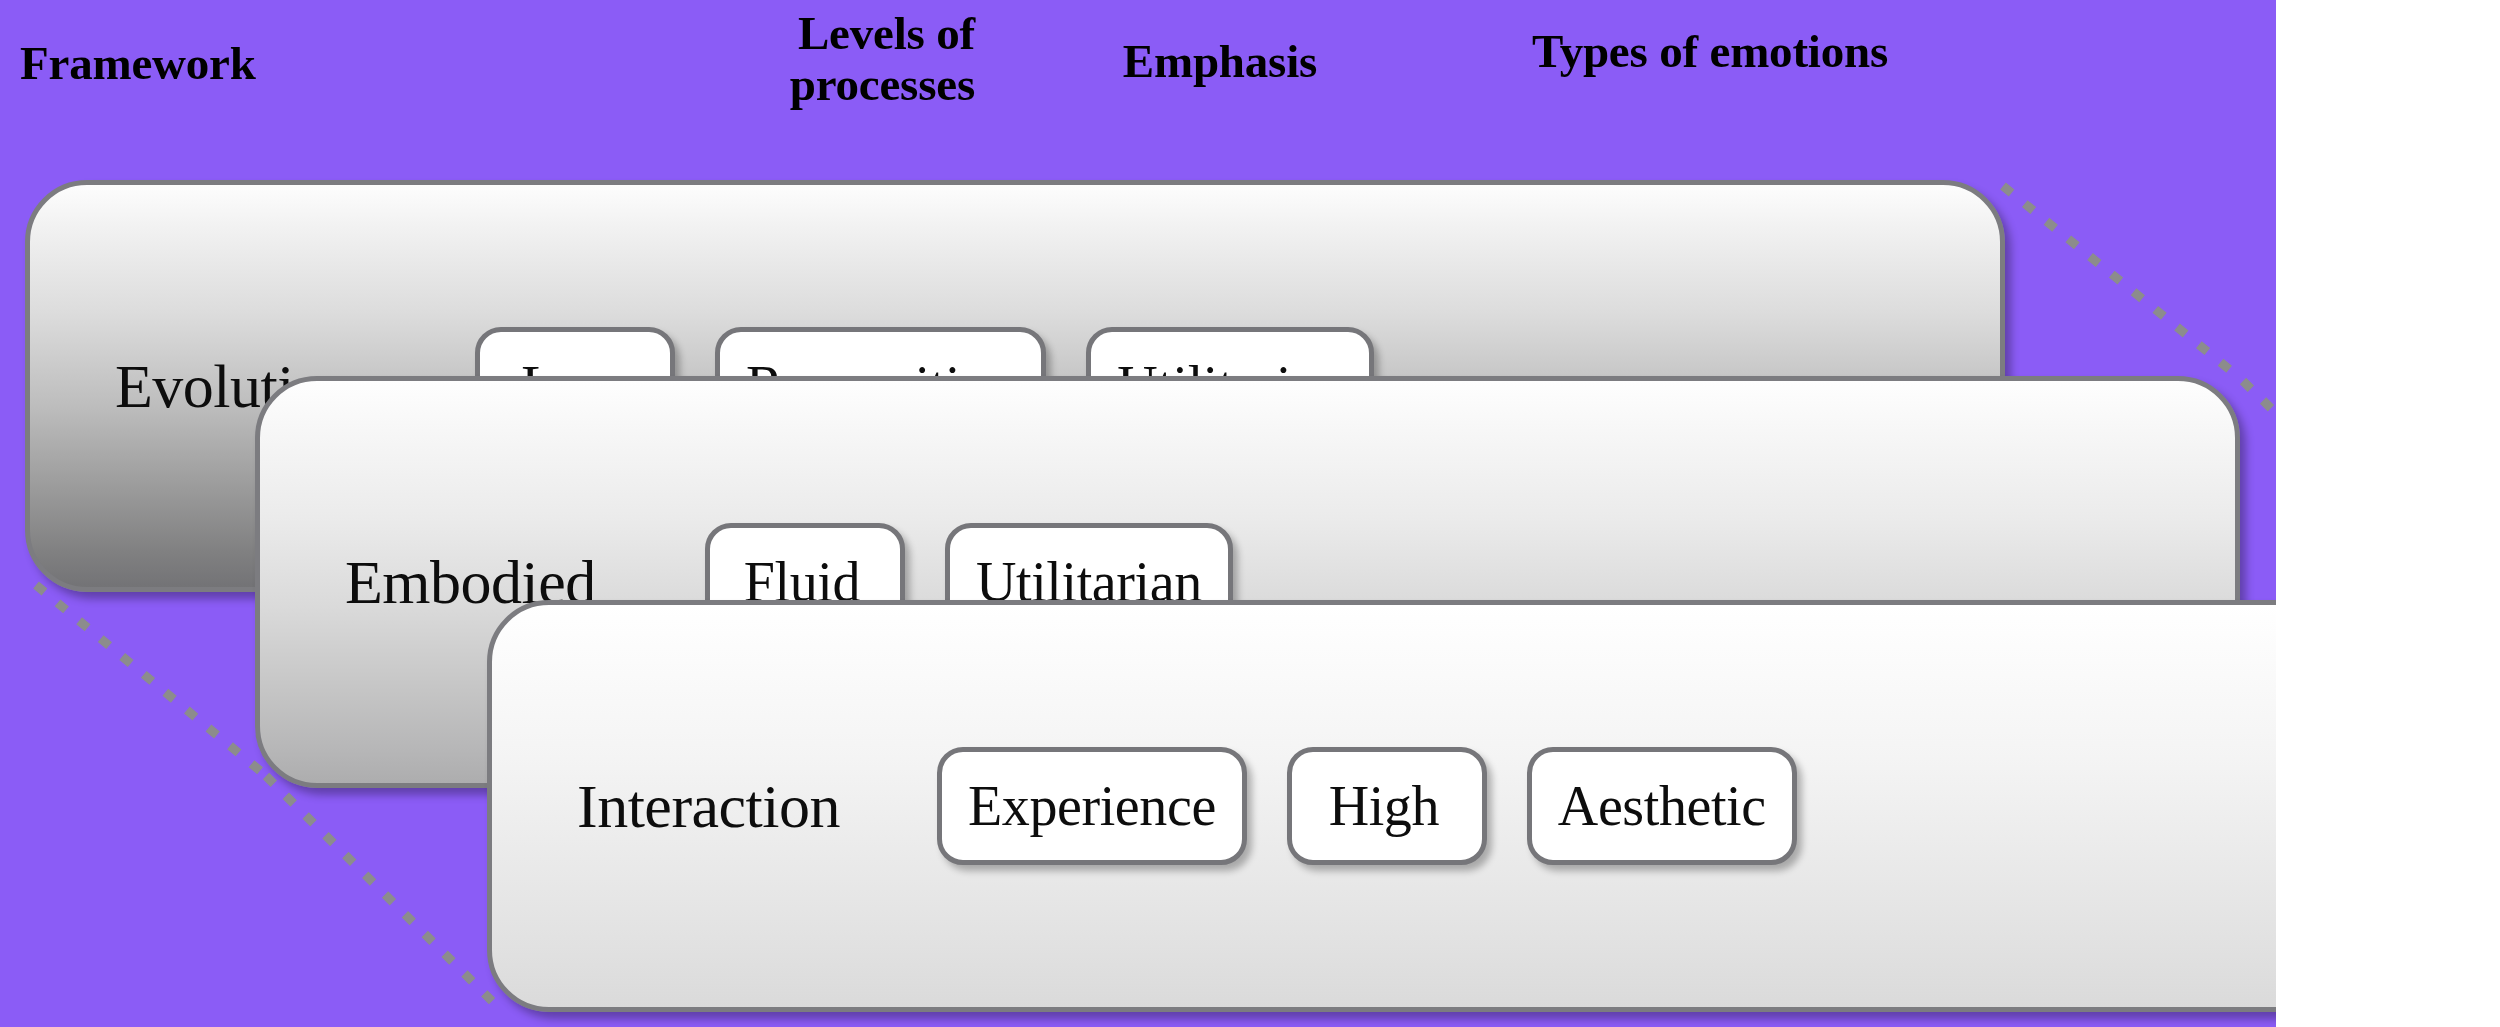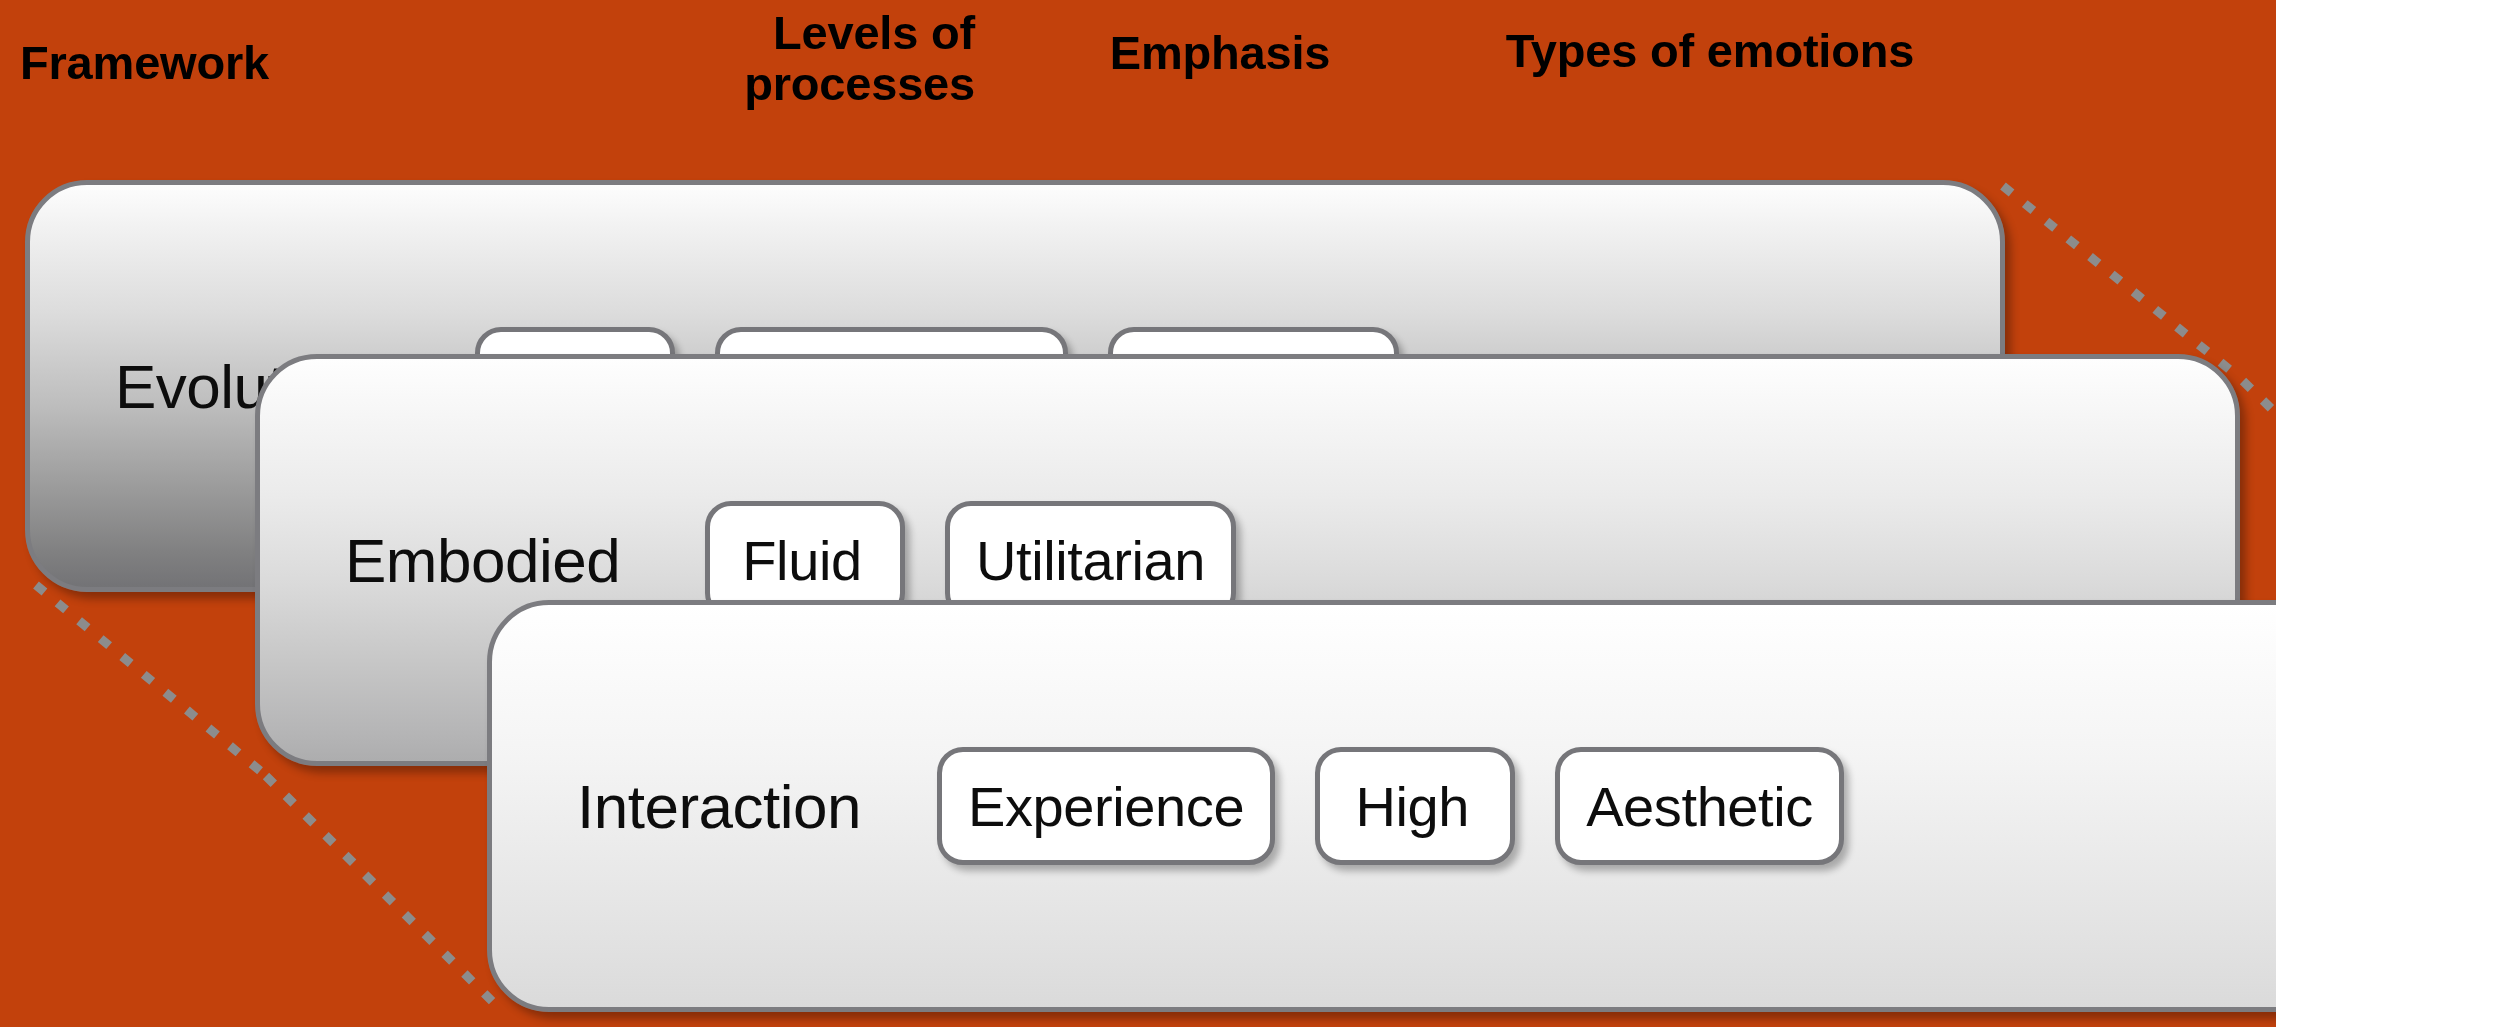--- a/index.html
+++ b/index.html
@@ -11,37 +11,38 @@
   body {
     font-family: "Liberation Sans", sans-serif;
     -webkit-font-smoothing: antialiased;
   }
 
   #canvas {
     position: relative;
     width: 2276px;
     height: 1027px;
     overflow: hidden;
-    background: #c2410c;
+    background: #8b5cf6;
+    font-family: Liberation Serif, serif;
   }
 
   
   .col-header {
     position: absolute;
     font-weight: bold;
     font-size: 47px;
     line-height: 1.08;
     color: #000000;
     text-align: center;
     white-space: pre-line;
     letter-spacing: -0.2px;
   }
   #hdr-framework   { left: 20px;   top: 38px;  width: 320px; text-align: left; }
   #hdr-levels      { left: 595px;  top: 8px;   width: 380px; text-align: right; }
-  #hdr-emphasis    { left: 1060px; top: 28px;  width: 320px; }
+  #hdr-emphasis    { left: 1060px; top: 36px;  width: 320px; }
   #hdr-types       { left: 1430px; top: 26px;  width: 560px; }
 
   
   .dots-layer {
     position: absolute;
     left: 0; top: 0;
     width: 2500px; height: 1027px;
     pointer-events: none;
   }
 
@@ -65,21 +66,21 @@
       #dcdcdc 32%,
       #bdbdbd 55%,
       #9a9a9a 76%,
       #7f7f80 92%,
       #737376 100%);
     z-index: 3;
   }
 
   #band-embodied {
     left: 255px;
-    top: 354px;
+    top: 376px;
     width: 1985px;
     height: 412px;
     background: linear-gradient(to bottom,
       #fefefe 0%,
       #f6f6f6 14%,
       #ebebeb 34%,
       #dadada 56%,
       #c6c6c6 76%,
       #b6b6b7 92%,
       #adadae 100%);

